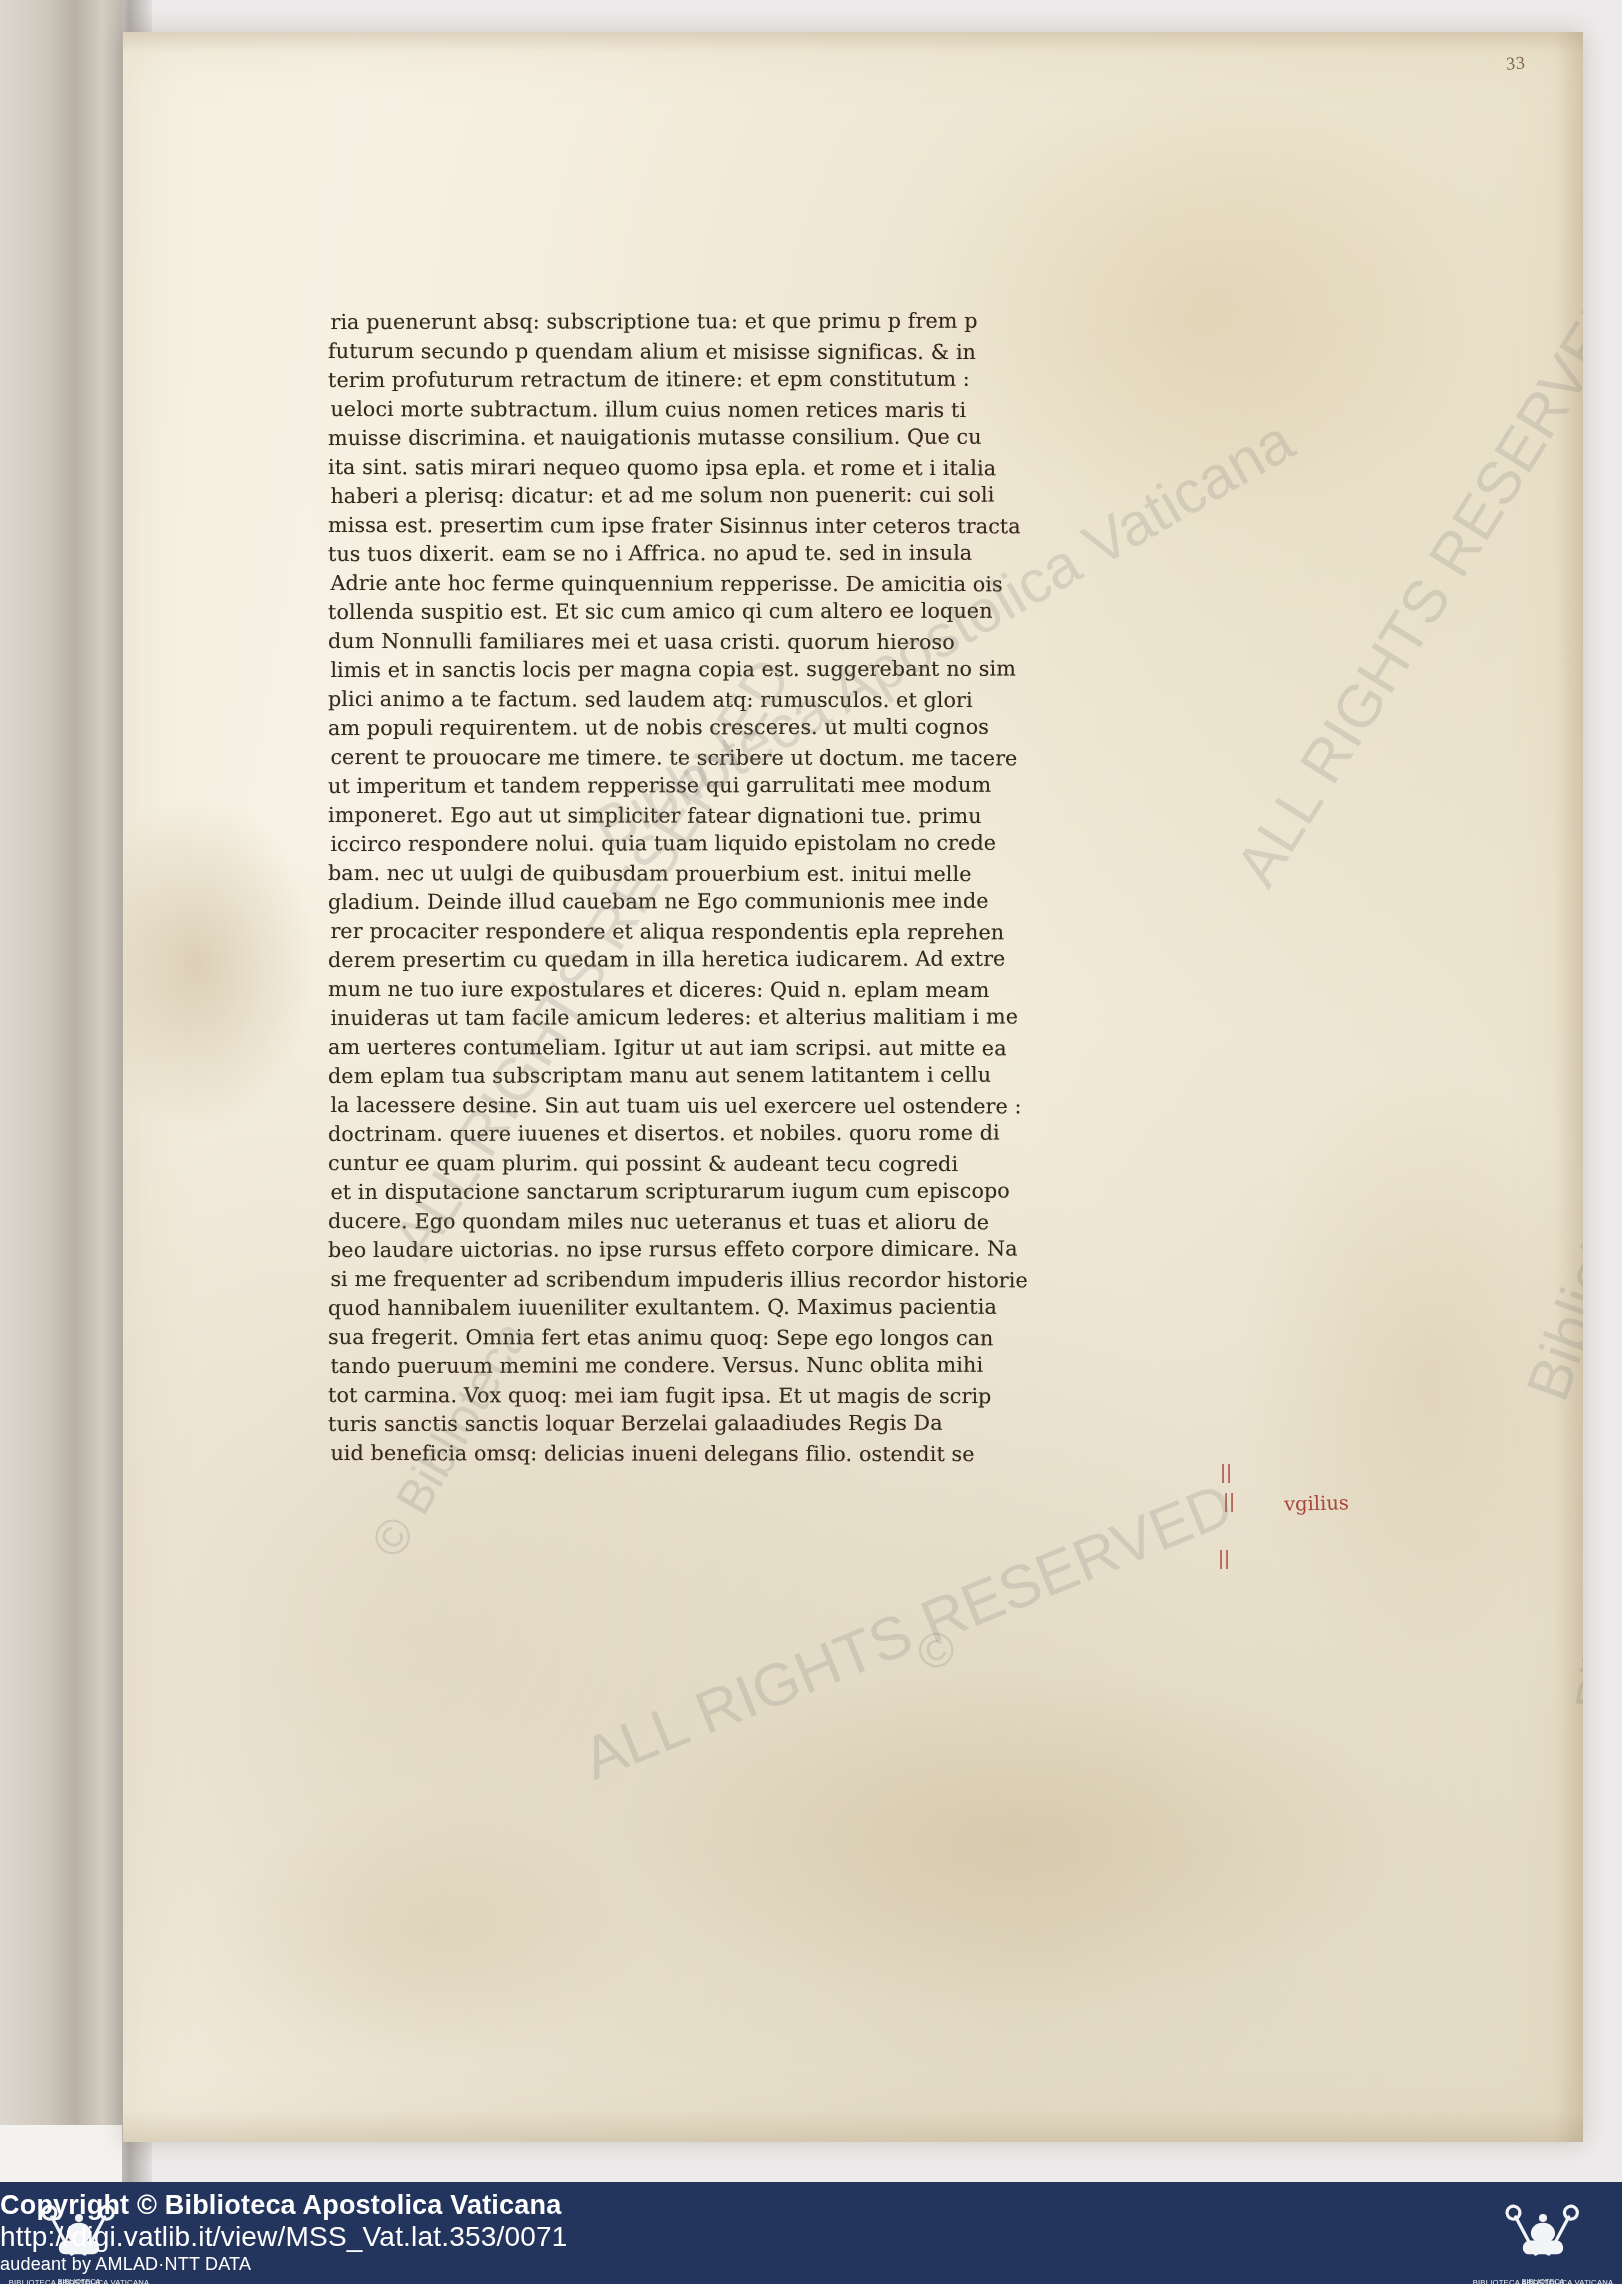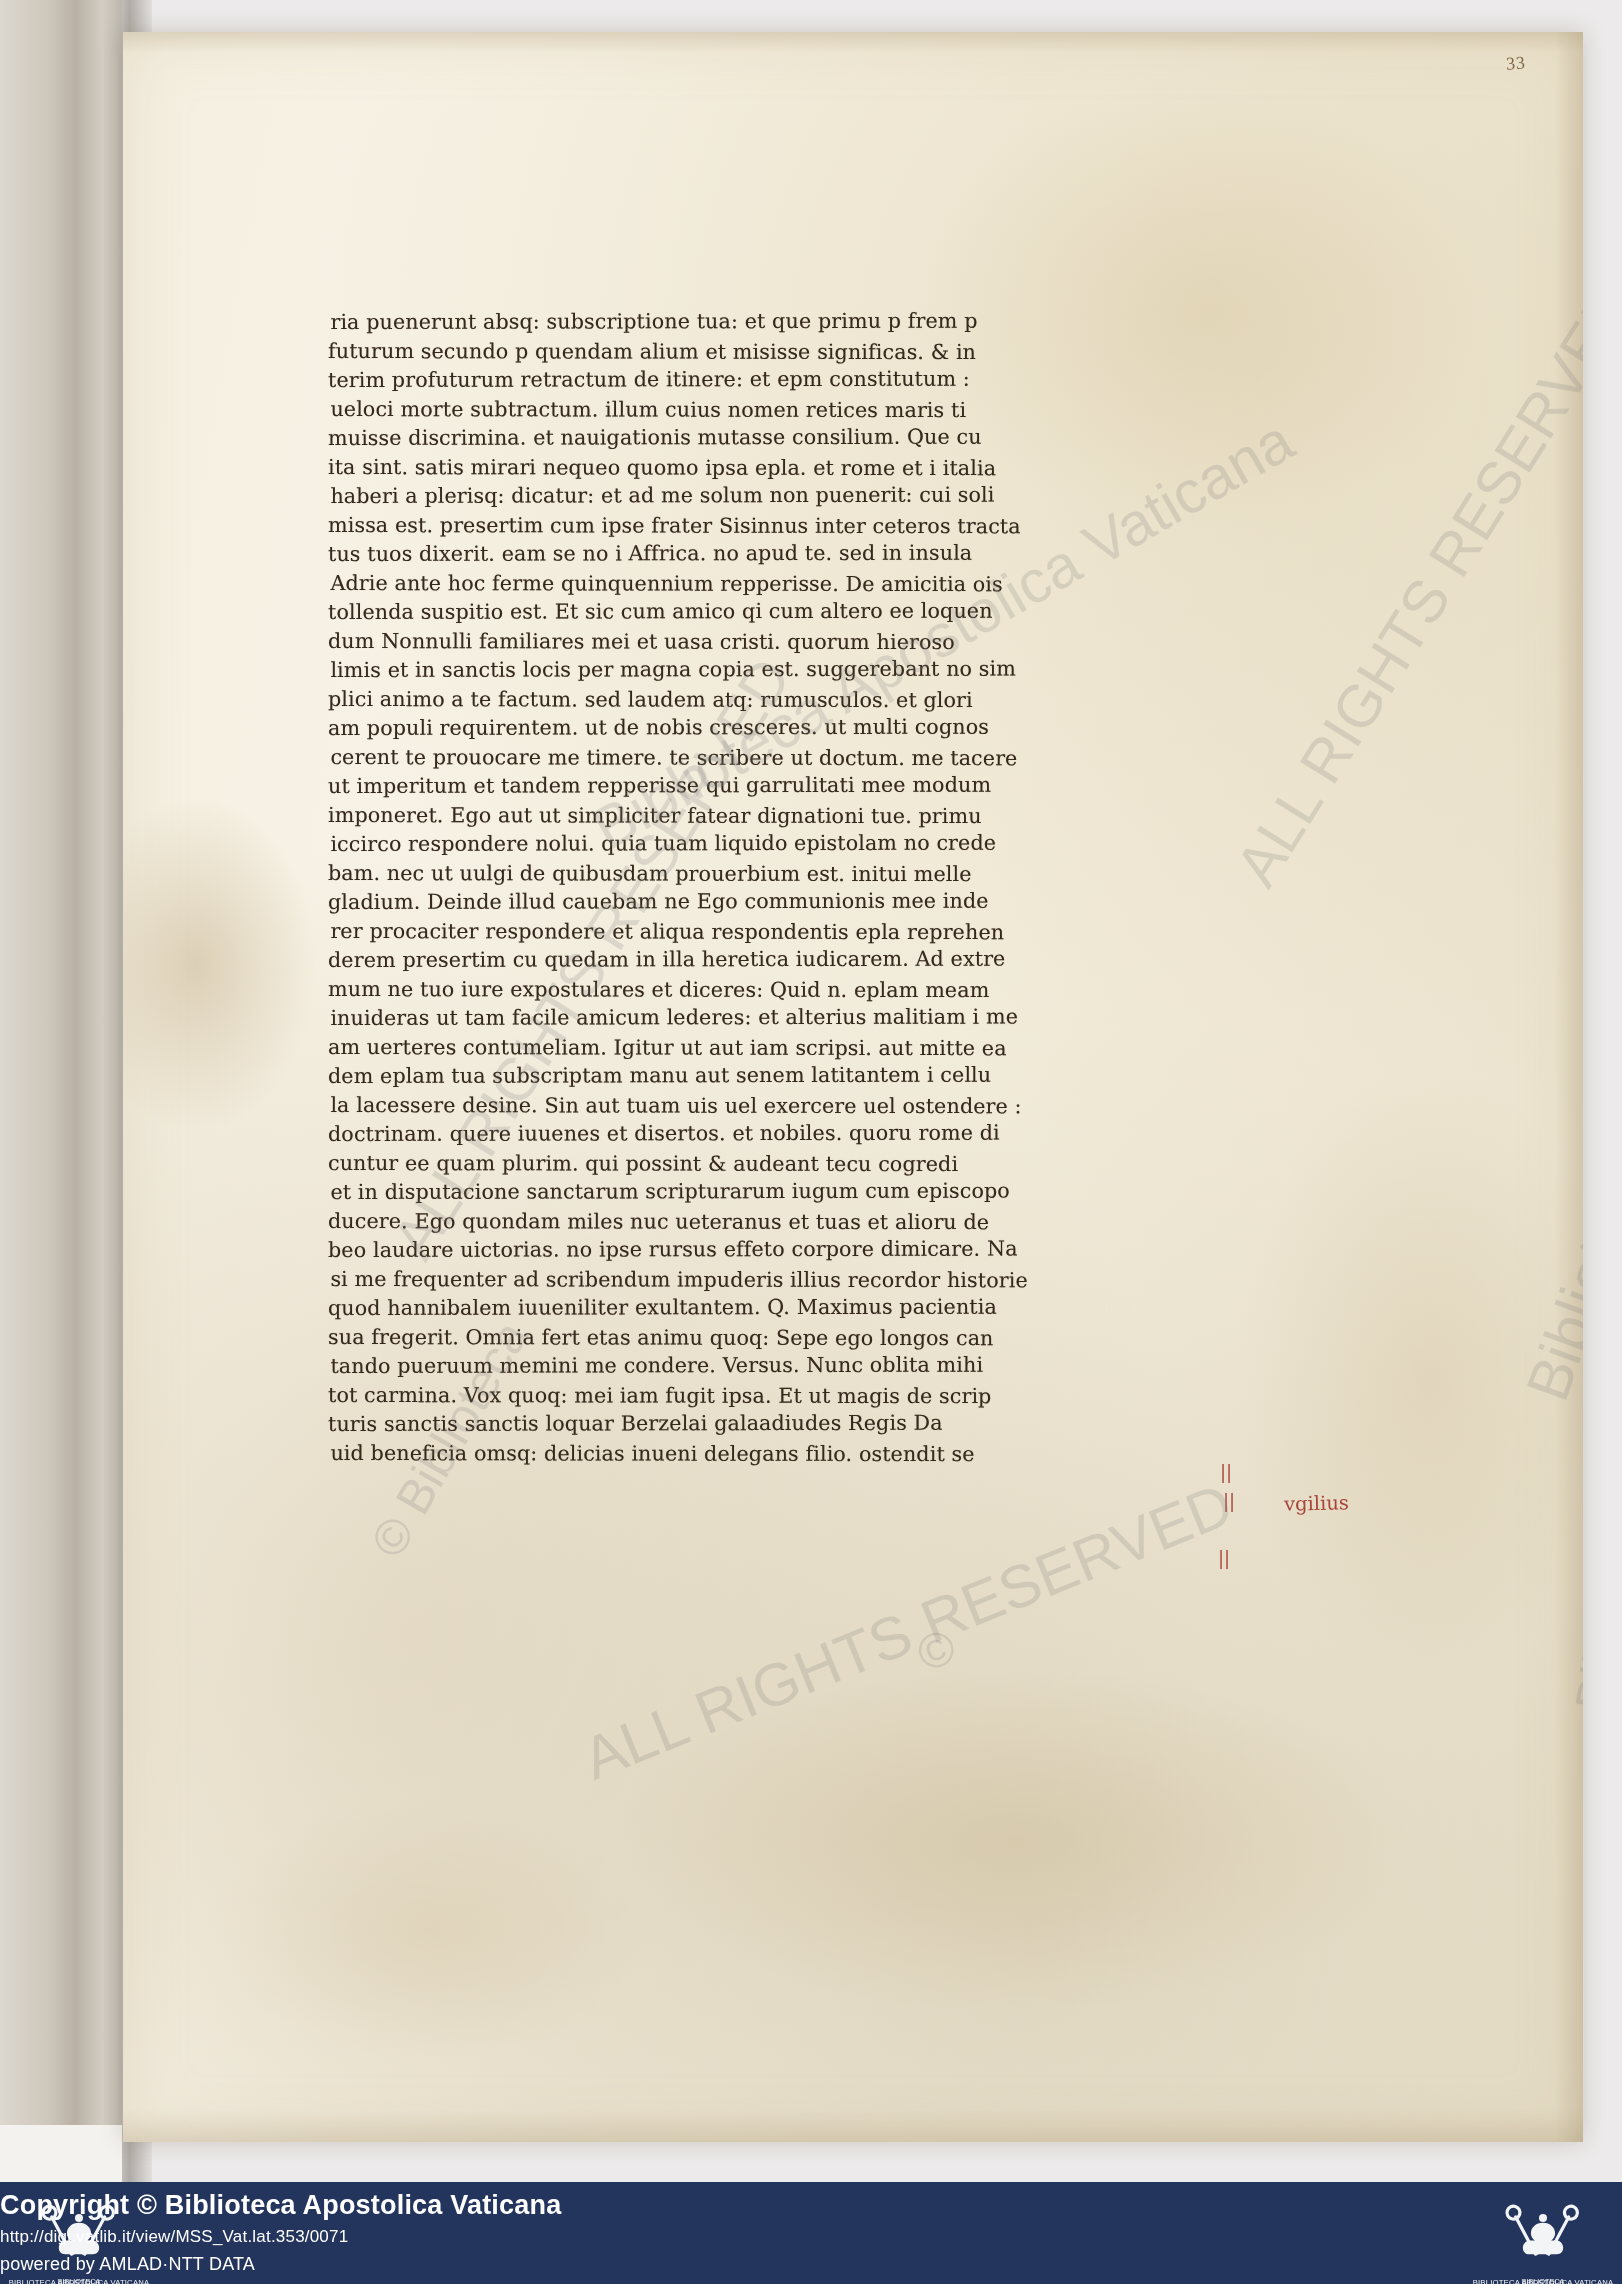--- a/index.html
+++ b/index.html
@@ -195,21 +195,21 @@
     text-align: left;
     font-family: Liberation Sans, sans-serif;
   }
   #footer-text .copyright {
     font-size: 27px;
     font-weight: 700;
     letter-spacing: 0.2px;
     line-height: 32px;
   }
   #footer-text .url {
-    font-size: 17px;
+    font-size: 28px;
     line-height: 31px;
     letter-spacing: 0.2px;
   }
   #footer-text .powered {
     font-size: 18px;
     line-height: 24px;
     letter-spacing: 0.2px;
   }
 </style>
 </head>
@@ -315,21 +315,21 @@
         <circle cx="59" cy="26" r="5"></circle>
       </g>
       <text x="59" y="108" fill="#ffffff" font-size="9" text-anchor="middle" font-family="Liberation Sans, sans-serif">BIBLIOTECA</text>
     </svg>
     <span class="logo-caption">BIBLIOTECA APOSTOLICA VATICANA</span>
   </div>
 
   <div id="footer-text">
     <div class="copyright">Copyright © Biblioteca Apostolica Vaticana</div>
     <div class="url">http://digi.vatlib.it/view/MSS_Vat.lat.353/0071</div>
-    <div class="powered">powered by AMLAD·NTT DATA</div>
+    <div class="powered">audeant by AMLAD·NTT DATA</div>
   </div>
 
   <div class="logo right">
     <svg viewBox="0 0 118 114" width="96" height="92" aria-hidden="true">
       <g fill="#ffffff">
         <g transform="rotate(-28 42 52)">
           <rect x="38" y="18" width="4" height="56" rx="2"></rect>
           <circle cx="40" cy="14" r="8" fill="none" stroke="#ffffff" stroke-width="4"></circle>
           <rect x="40" y="62" width="12" height="4"></rect>
           <rect x="40" y="70" width="9" height="4"></rect>

